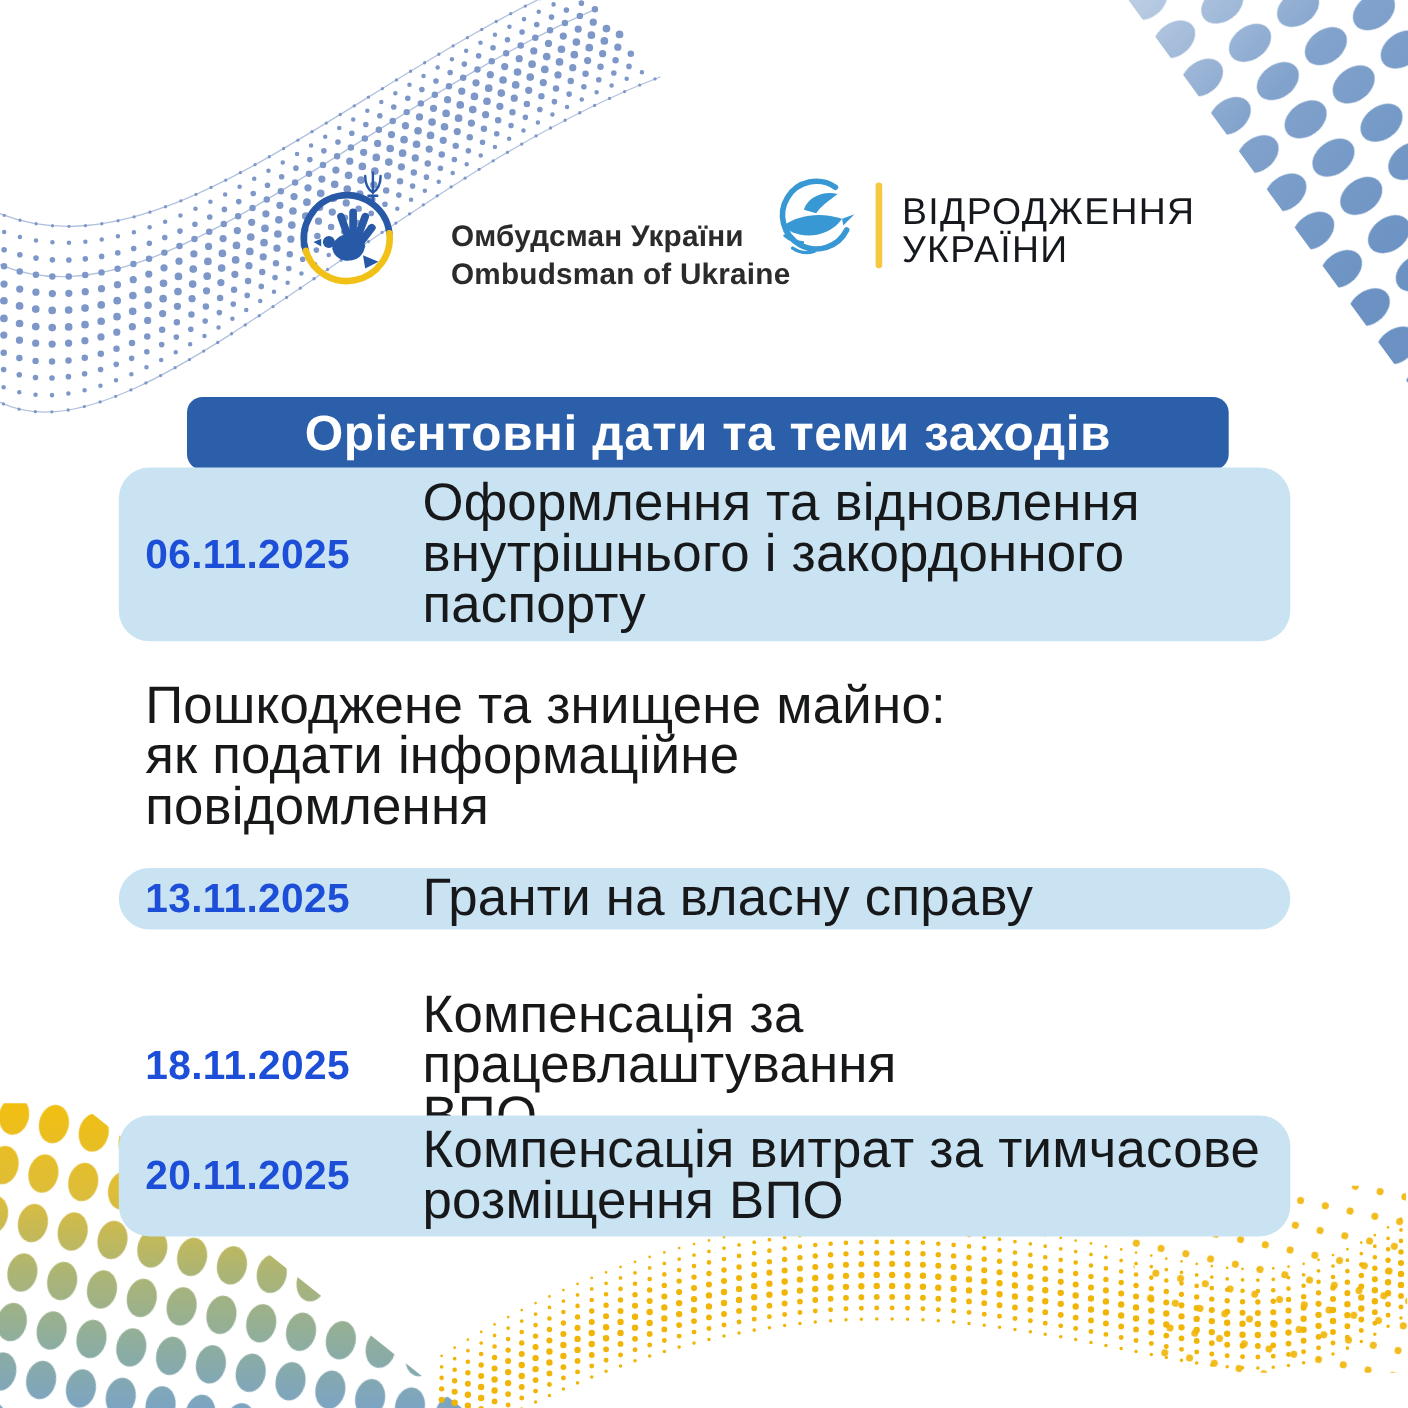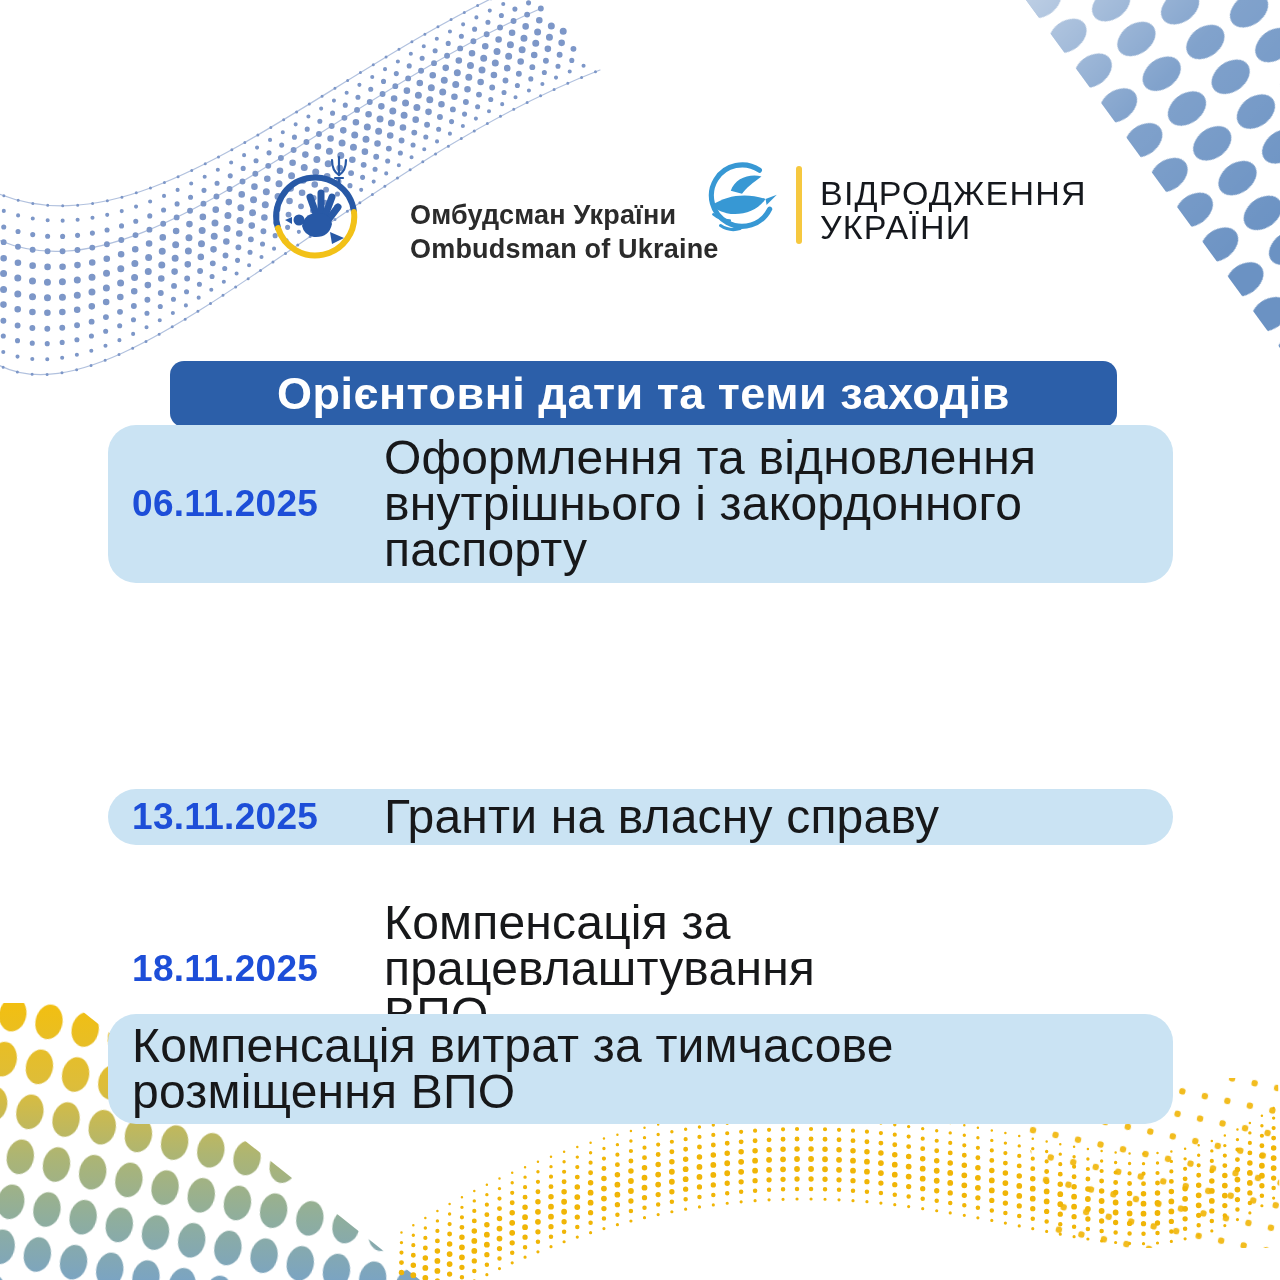--- a/index.html
+++ b/index.html
@@ -179,29 +179,33 @@
   <div class="titlebar">Орієнтовні дати та теми заходів</div>
 
   <section>
     <div class="row hl" style="top:425px;height:158px;">
       <div class="date">06.11.2025</div>
       <div class="topic">Оформлення та відновлення
 внутрішнього і закордонного
 паспорту</div>
     </div>
     <div class="row" style="top:612px;height:152px;">
+      <div class="topic">Пошкоджене та знищене майно:
+як подати інформаційне
+повідомлення</div>
     </div>
     <div class="row hl" style="top:789px;height:56px;">
       <div class="date">13.11.2025</div>
       <div class="topic">Гранти на власну справу</div>
     </div>
     <div class="row" style="top:893px;height:104px;margin-top:24px;">
       <div class="date">18.11.2025</div>
       <div class="topic">Компенсація за працевлаштування
 ВПО</div>
     </div>
     <div class="row hl" style="top:1014px;height:110px;">
+      <div class="date">20.11.2025</div>
       <div class="topic">Компенсація витрат за тимчасове
 розміщення ВПО</div>
     </div>
   </section>
 
 </div>
 
 </body></html>

